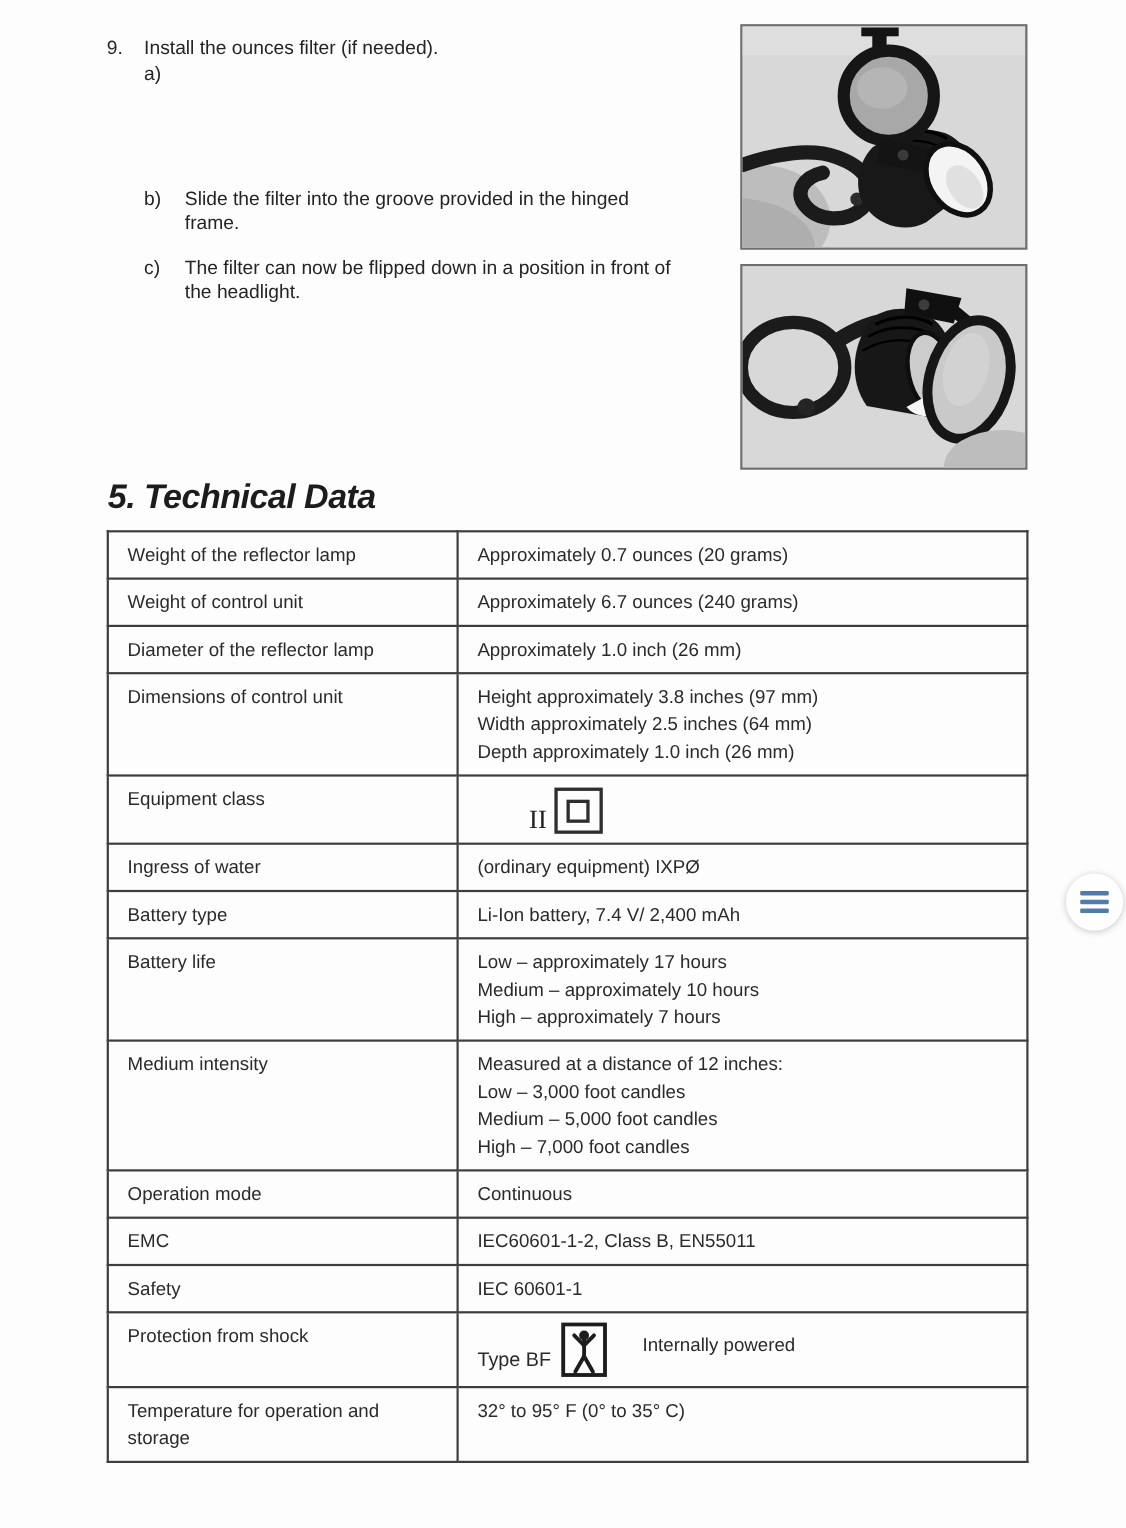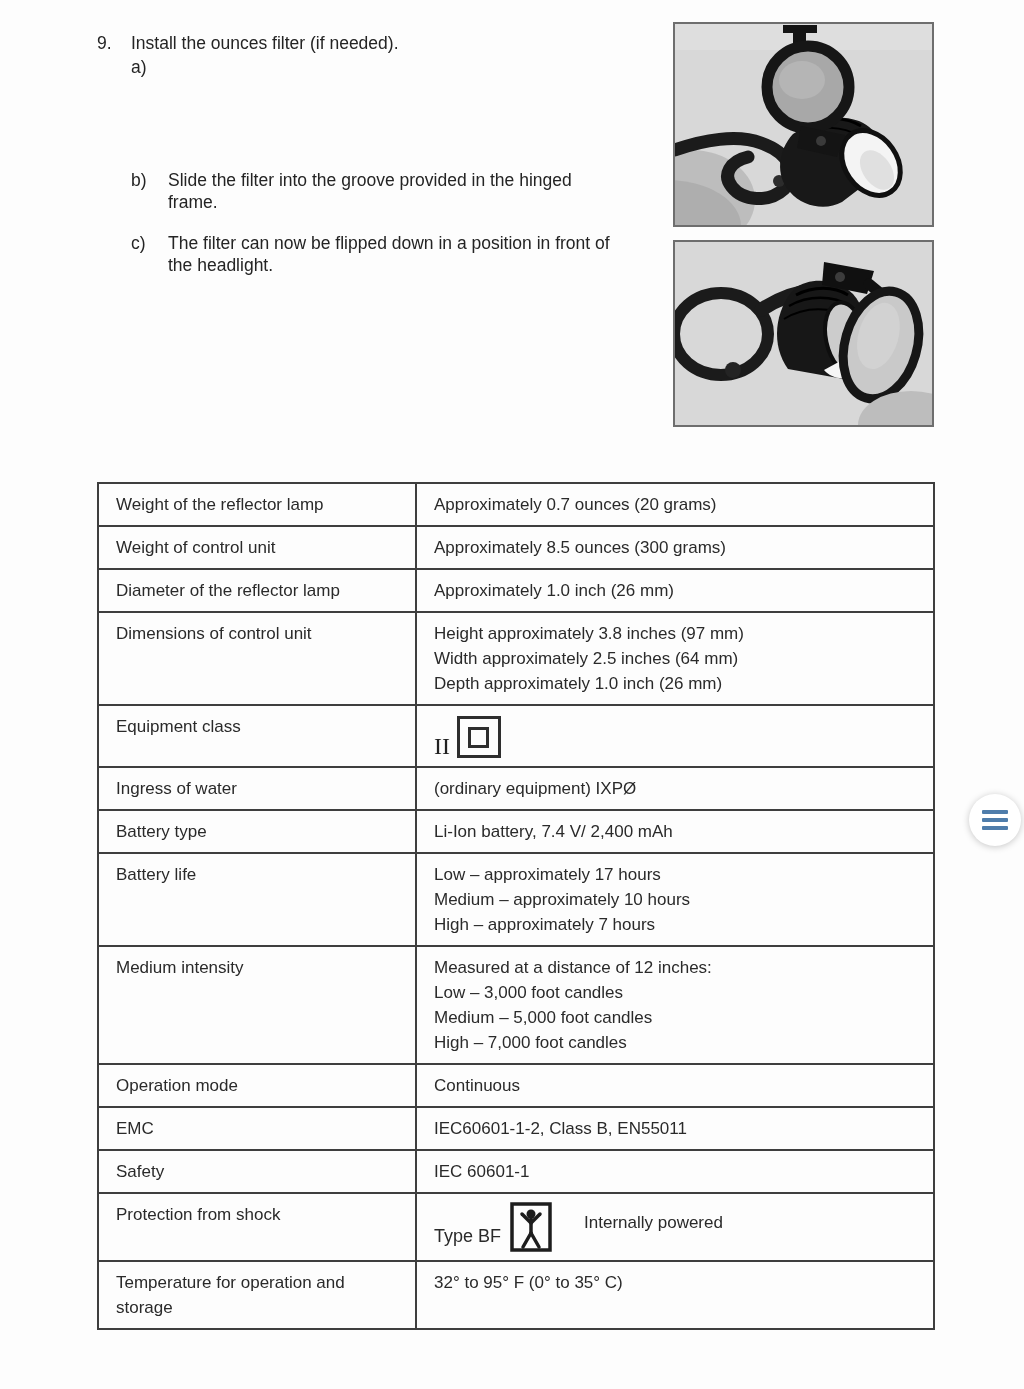--- a/index.html
+++ b/index.html
@@ -41,21 +41,21 @@
     border-collapse:collapse;table-layout:fixed;
   }
   table.spec col.c1{width:318px;}
   table.spec td{
     border:2px solid #3e3e3e;
     padding:8px 16px 8px 17px;
     font-size:17px;line-height:25px;vertical-align:top;color:#2a2a2a;
   }
   .sym{align-items:flex-end;}
   .sym-classii{display:flex;gap:7px;padding-top:2px;}
-  .ii-text{font-family:"Liberation Serif", serif;font-size:24px;line-height:1;font-weight:normal;color:#222;}
+  .ii-text{font-family:"Liberation Serif", serif;font-size:24px;line-height:1;font-weight:normal;color:#222;margin-left:47px;}
   .sq-outer{width:44px;height:42px;border:3px solid #2e2e2e;display:flex;align-items:center;justify-content:center;box-sizing:border-box;background:#fdfdfd;}
   .sq-inner{width:21px;height:21px;border:3px solid #2e2e2e;display:block;box-sizing:border-box;}
   .sym-bf{display:flex;align-items:flex-end;}
   .bf-label{font-weight:normal;font-size:18px;margin-right:9px;padding-bottom:3px;}
   .bf-suffix{align-self:flex-start;margin-left:32px;padding-top:8px;}
 
   
   .menu-fab{
     position:absolute;right:3px;top:794px;width:52px;height:52px;border-radius:50%;
     background:#ffffff;box-shadow:0 1px 7px rgba(0,0,0,0.22);
@@ -136,40 +136,41 @@
 
       <g transform="rotate(16 206 103)">
         <ellipse cx="206" cy="103" rx="36" ry="55" fill="#c9c9c9" stroke="#161616" stroke-width="9"></ellipse>
         <ellipse cx="201" cy="95" rx="20" ry="34" fill="#d2d2d2"></ellipse>
       </g>
 
       <ellipse cx="236" cy="183" rx="53" ry="34" fill="#bdbdbd"></ellipse>
     </svg>
   </div>
 
+  <div class="section-title">5. Technical Data</div>
 
   <table class="spec">
     <colgroup>
         <col class="c1">
         <col class="c2">
       </colgroup>
     <tbody>
     <tr>
       <td class="cl">Weight of the reflector lamp</td>
       <td class="cv">
 
       <div>Approximately 0.7 ounces (20 grams)</div>
           </td>
     </tr>
 
     <tr>
       <td class="cl">Weight of control unit</td>
       <td class="cv">
 
-      <div>Approximately 8.5 ounces (300 grams)</div>
+      <div>Approximately 6.7 ounces (240 grams)</div>
           </td>
     </tr>
 
     <tr>
       <td class="cl">Diameter of the reflector lamp</td>
       <td class="cv">
 
       <div>Approximately 1.0 inch (26 mm)</div>
           </td>
     </tr>

